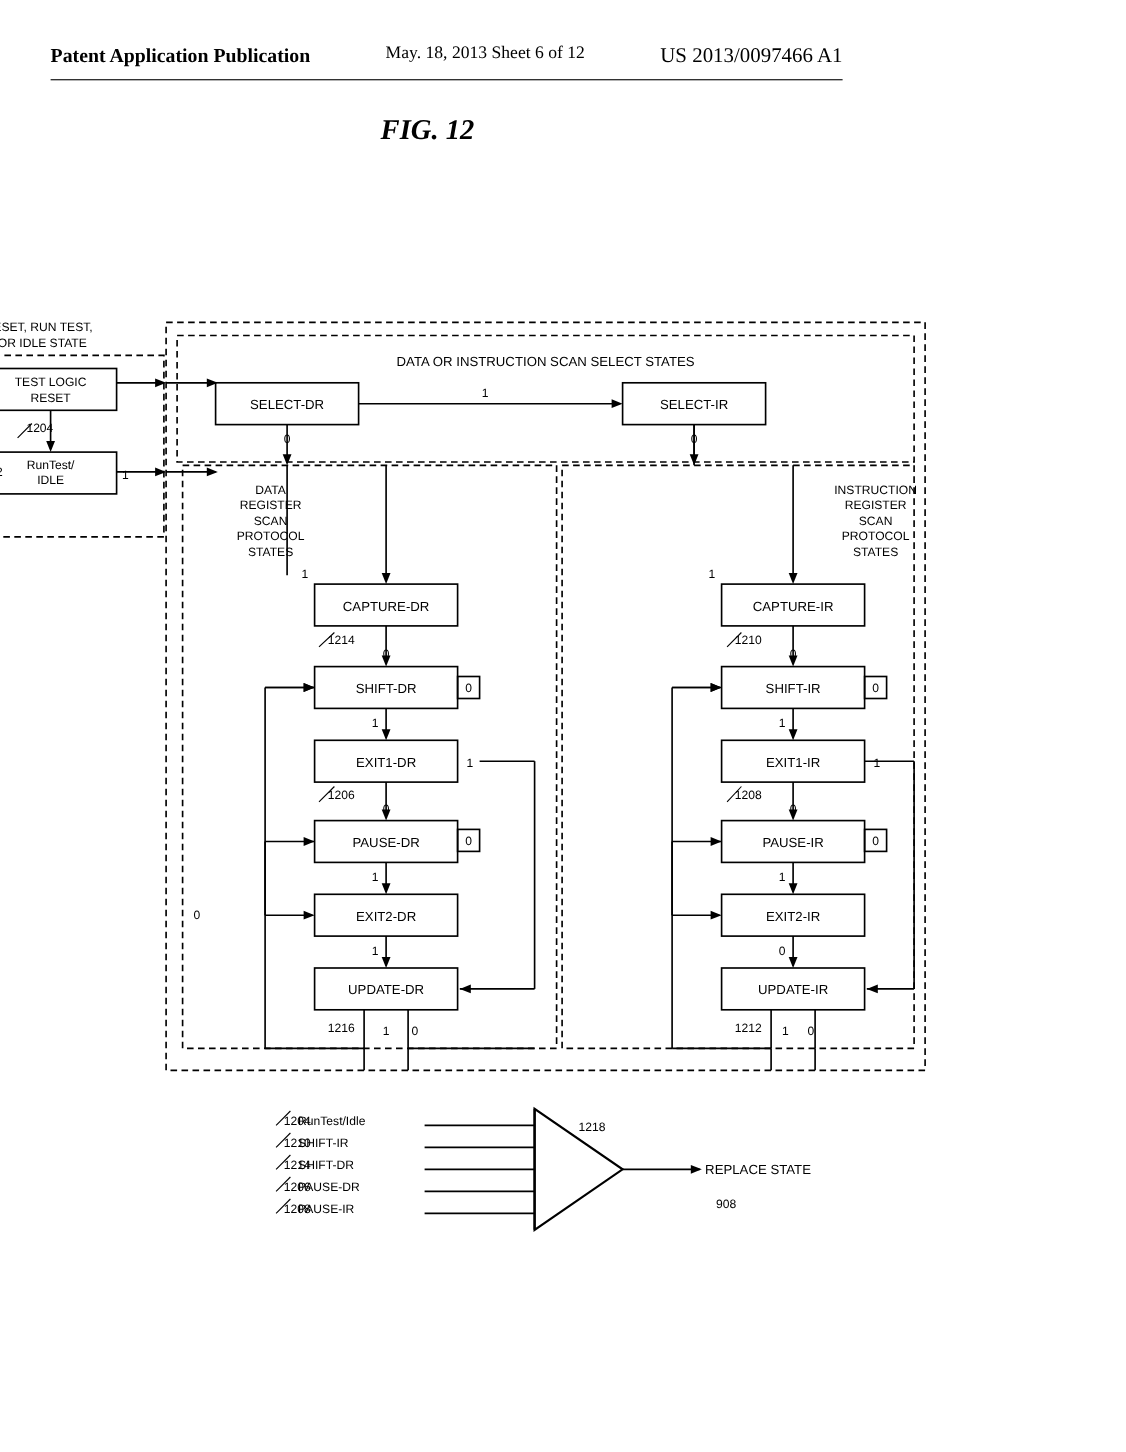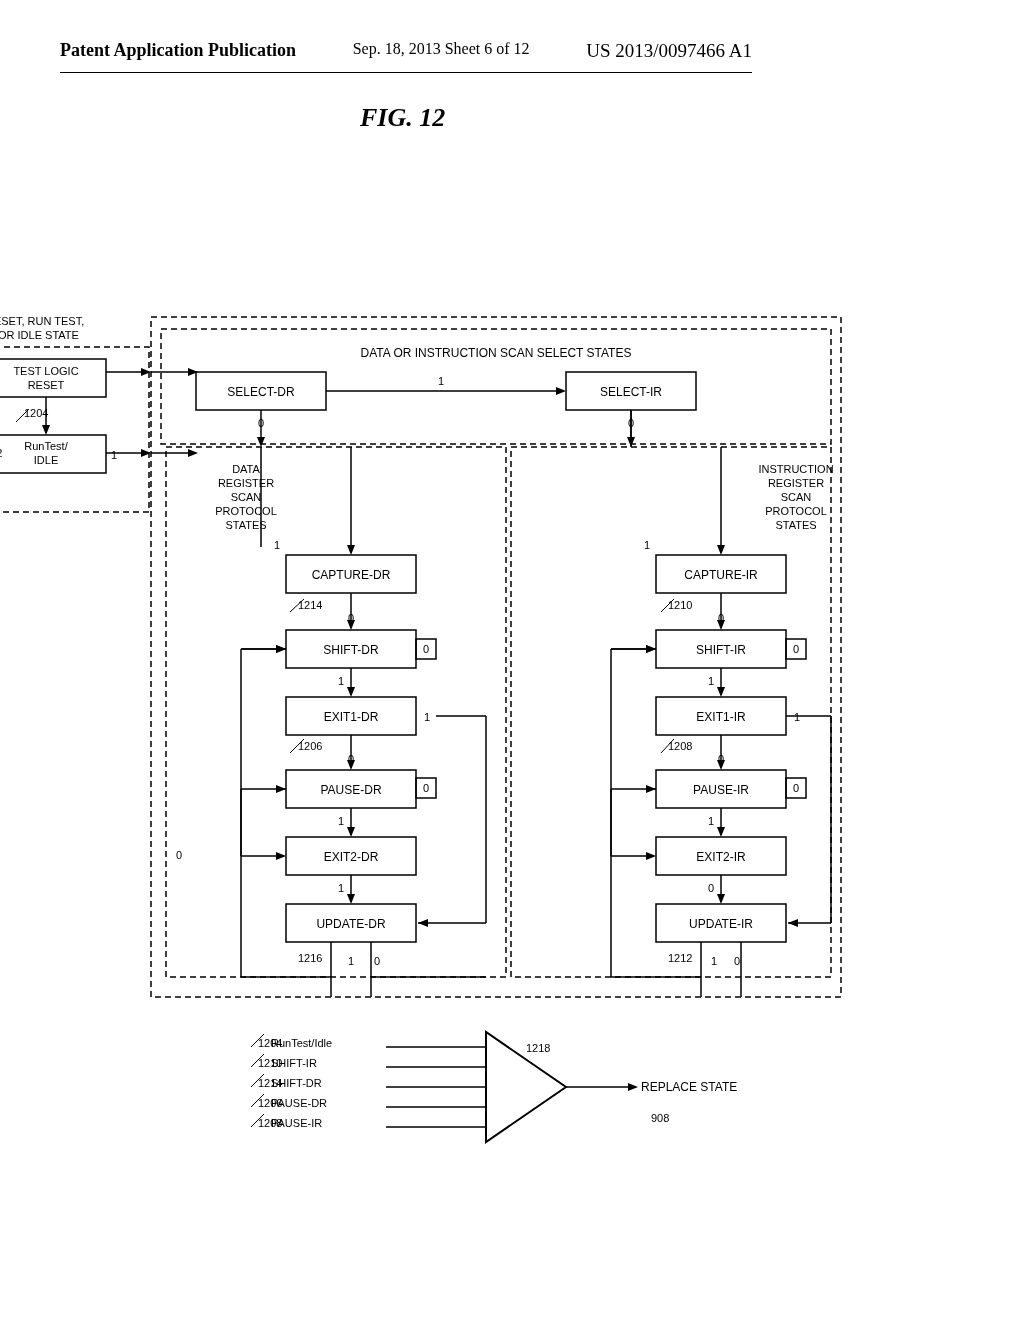--- a/index.html
+++ b/index.html
@@ -9,21 +9,21 @@
       width: 1024px;
       min-height: 1320px;
       position: relative;
       overflow-x: hidden;
     }
 
     .page {
       width: 812px;
       min-height: 1320px;
       background: #fff;
-      padding: 40px 60px;
+      padding: 40px 46px;
       position: relative;
     }
 
     .header {
       display: flex;
       justify-content: space-between;
       align-items: flex-start;
       margin-bottom: 30px;
       border-bottom: 1px solid #000;
       padding-bottom: 10px;
@@ -42,21 +42,20 @@
     .header-right {
       font-size: 19px;
       text-align: right;
     }
 
     .diagram-area {
       display: flex;
       flex-direction: column;
       align-items: center;
       margin-top: 10px;
-      gap: 24px;
     }
 
     .fig-title {
       font-size: 26px;
       font-style: italic;
       font-weight: bold;
       margin-bottom: 20px;
       align-self: flex-start;
       margin-left: 300px;
     }
@@ -70,21 +69,21 @@
     svg {
       font-family: Arial, Helvetica, sans-serif;
     }
   </style>
 </head>
 <body>
 
 <div class="page">
   <div class="header">
     <div class="header-left">Patent Application Publication</div>
-    <div class="header-center">Sep. 18, 2013  Sheet 6 of 12</div>
+    <div class="header-center">May. 18, 2013  Sheet 6 of 12</div>
     <div class="header-right">US 2013/0097466 A1</div>
   </div>
 
   <div class="diagram-area">
     <div class="fig-title">FIG. 12</div>
 
     <div class="diagram-svg-wrapper">
       <svg width="900" height="1000" viewBox="0 0 900 1000" xmlns="http://www.w3.org/2000/svg">
 
         <text x="30" y="148" font-size="11" font-family="Arial">RESET, RUN TEST,</text>

